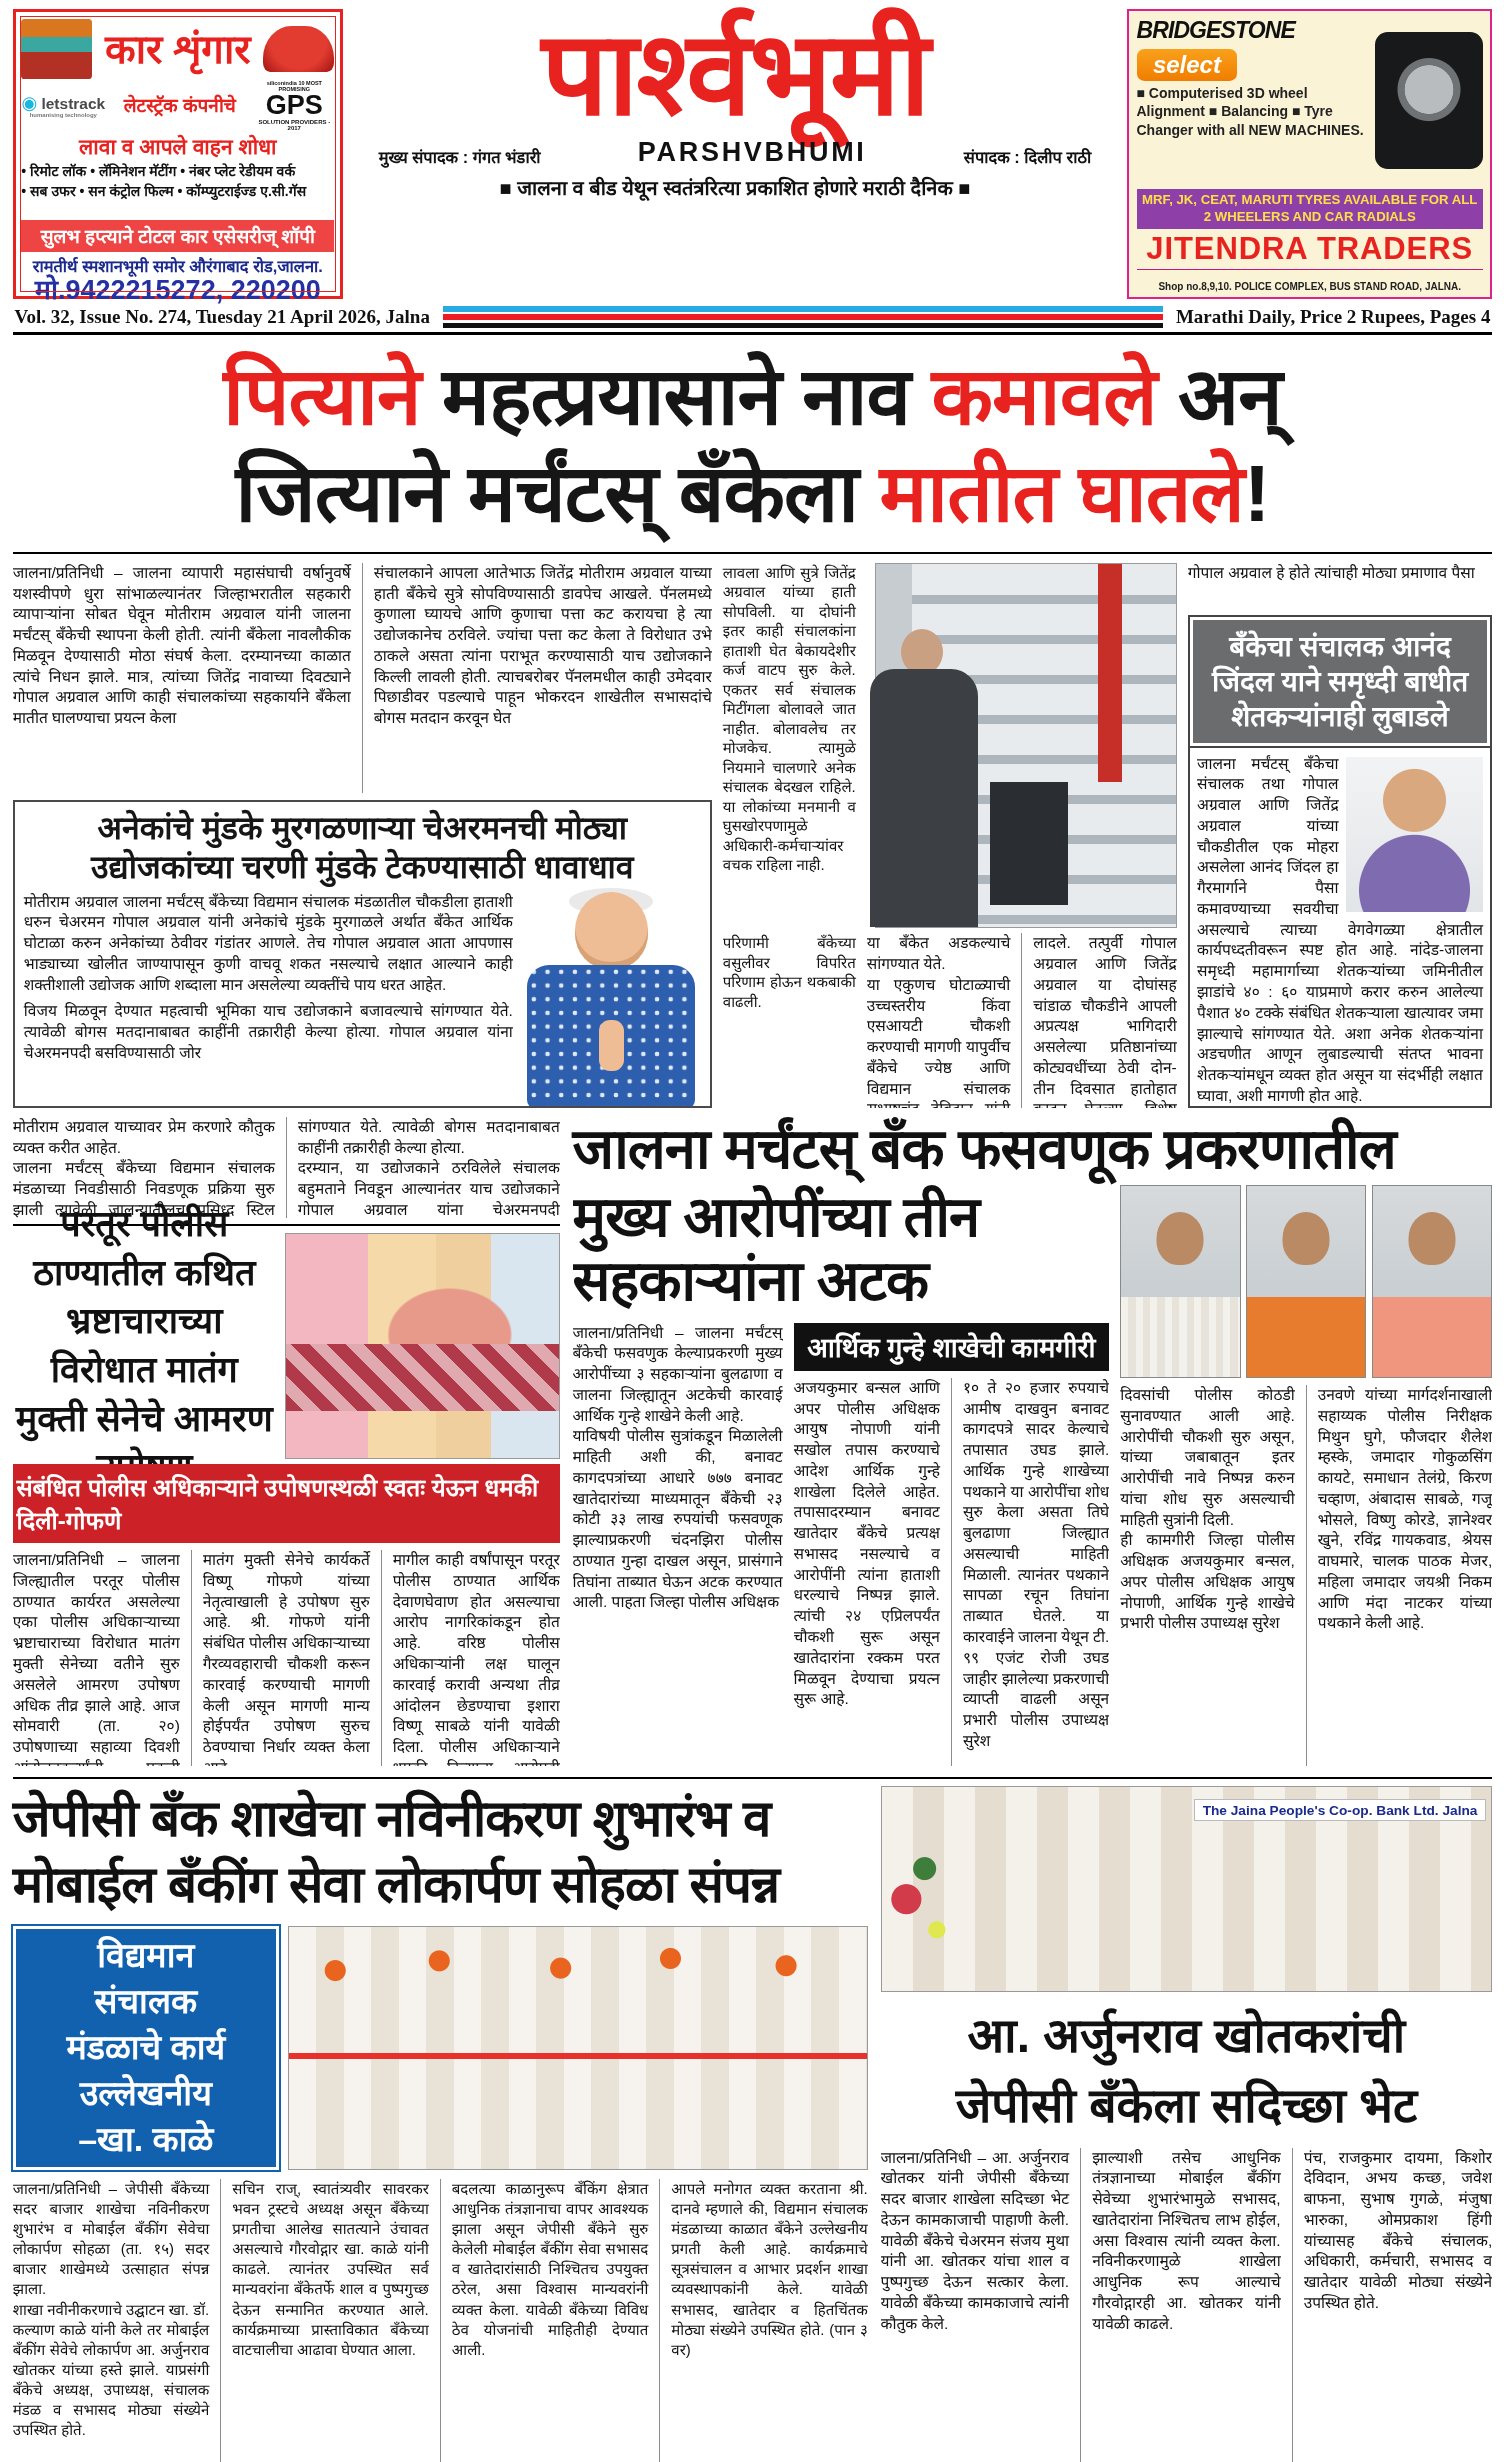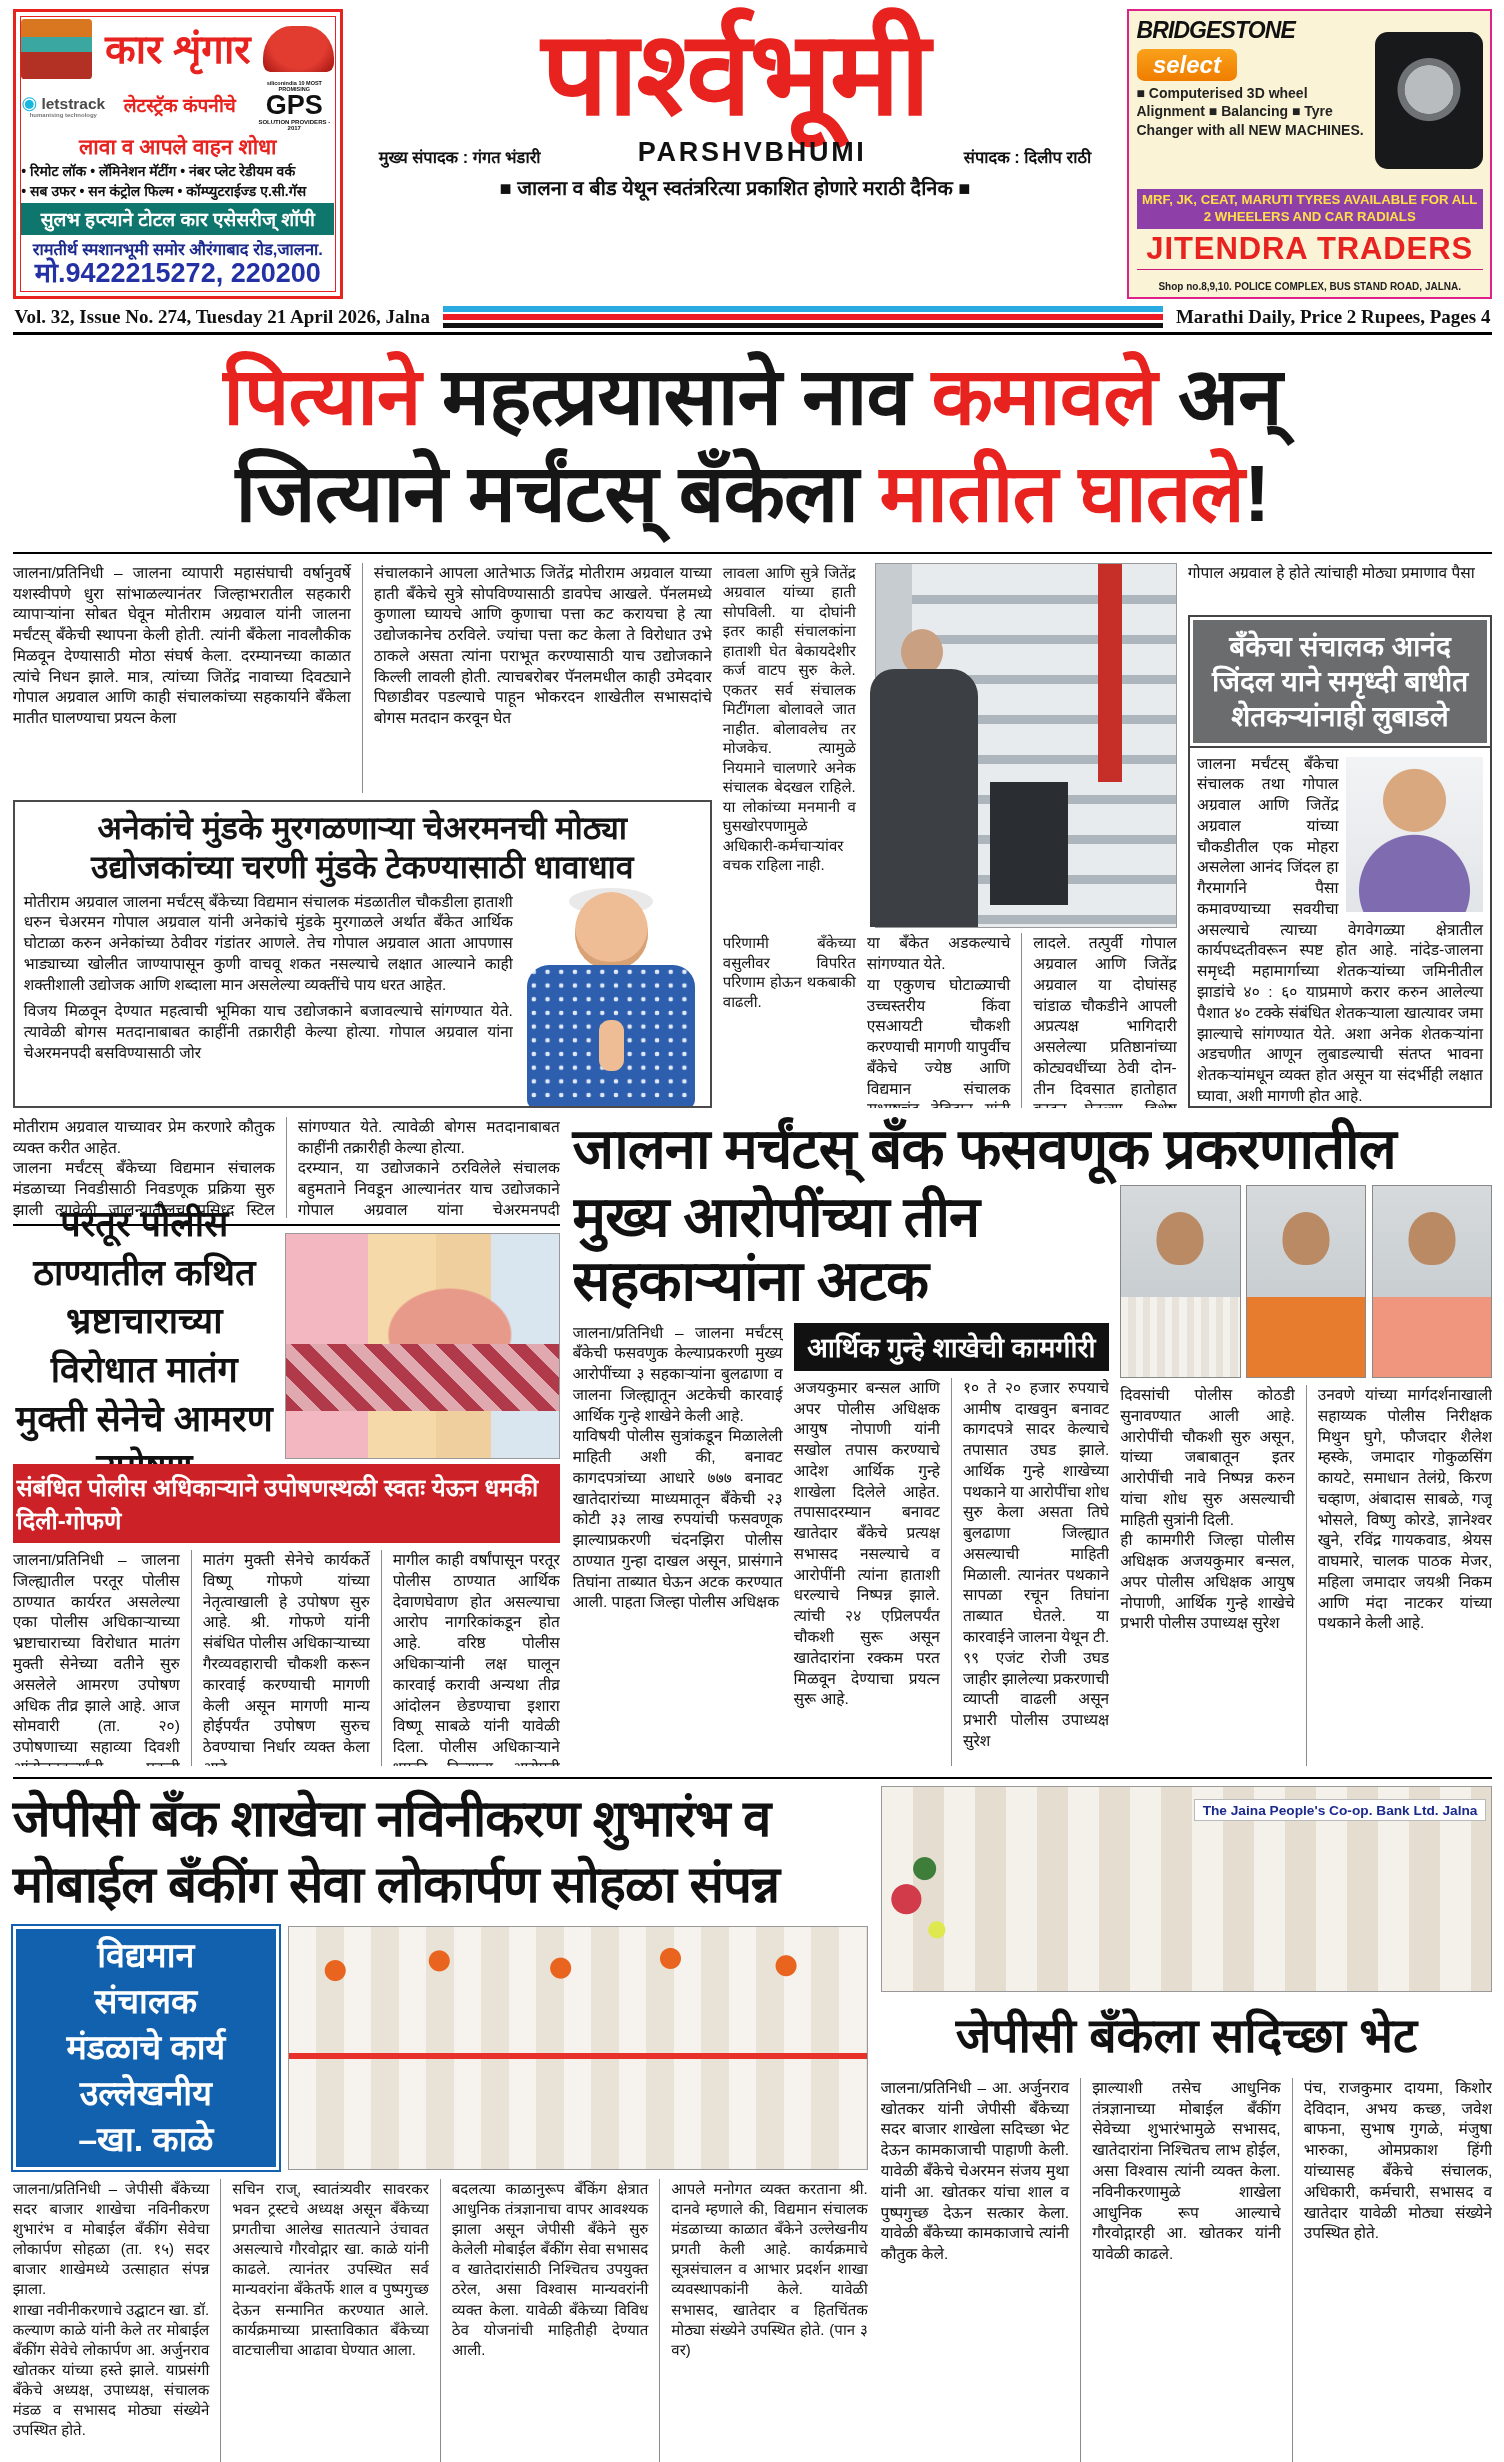--- a/index.html
+++ b/index.html
@@ -18,21 +18,21 @@
   .letstrack{width:84px;flex:none;color:#4a4a4a;font-size:15.5px;font-weight:800;line-height:1}
   .letstrack .dot{color:#18b7e0;font-size:18px}
   .letstrack small{display:block;font-size:6px;font-weight:600;color:#777}
   .adl-gps-line{flex:1;color:#e8231f;font-size:19px;line-height:1.15}
   .gpsbox{width:80px;flex:none;color:#111;line-height:1}
   .gpsbox .gt{font-size:5.5px;font-weight:700}
   .gpsbox .g{font-size:27px;font-weight:800}
   .gpsbox .gb{font-size:6px;font-weight:700}
   .adl-line2{color:#e8231f;font-size:21px;margin-top:0.9px}
   .adl-bullets{font-size:14px;color:#111;line-height:1.25;margin-top:2.7px;text-align:left}
-  .adl-band{background:#0f766e;color:#fff;font-size:19px;padding:2.7px 1.8px;margin-top:3px}
+  .adl-band{background:#ef4444;color:#fff;font-size:19px;padding:2.7px 1.8px;margin-top:20px}
   .adl-addr{color:#1b2a8c;font-size:16.4px;margin-top:2.7px}
   .adl-phone{color:#2431a5;font-size:27px;font-weight:800;line-height:1}
 
   .masthead{flex:1;display:flex;flex-direction:column;align-items:stretch;text-align:center;padding-top:3.6px}
   .mast-title{color:#e8231f;font-size:117px;font-weight:800;line-height:1.05;letter-spacing:-1.8px}
   .mast-eds{display:flex;align-items:flex-end;justify-content:space-between;padding:0 27px;margin-top:1.8px}
   .mast-ed{font-size:16.4px;font-weight:bold}
   .mast-en{font-size:27px;font-weight:800;letter-spacing:2.7px}
   .mast-tagline{font-size:20px;font-weight:bold;margin-top:5.5px}
 
@@ -376,20 +376,21 @@
         <div class="c col-rule tx">बदलत्या काळानुरूप बँकिंग क्षेत्रात आधुनिक तंत्रज्ञानाचा वापर आवश्यक झाला असून जेपीसी बँकेने सुरु केलेली मोबाईल बँकींग सेवा सभासद व खातेदारांसाठी निश्चितच उपयुक्त ठरेल, असा विश्वास मान्यवरांनी व्यक्त केला. यावेळी बँकेच्या विविध ठेव योजनांची माहितीही देण्यात आली.</div>
         <div class="c tx">आपले मनोगत व्यक्त करताना श्री. दानवे म्हणाले की, विद्यमान संचालक मंडळाच्या काळात बँकेने उल्लेखनीय प्रगती केली आहे. कार्यक्रमाचे सूत्रसंचालन व आभार प्रदर्शन शाखा व्यवस्थापकांनी केले. यावेळी सभासद, खातेदार व हितचिंतक मोठ्या संख्येने उपस्थित होते. (पान ३ वर)</div>
       </div>
     </div>
 
     <div class="rC-right">
       <div class="visit-photo">
         <div class="vp-band">The Jaina People's Co-op. Bank Ltd. Jalna</div>
       </div>
       <div class="visit-headline">
+        <div>आ. अर्जुनराव खोतकरांची</div>
         <div>जेपीसी बँकेला सदिच्छा भेट</div>
       </div>
       <div class="visit-cols">
         <div class="c col-rule tx">जालना/प्रतिनिधी – आ. अर्जुनराव खोतकर यांनी जेपीसी बँकेच्या सदर बाजार शाखेला सदिच्छा भेट देऊन कामकाजाची पाहाणी केली. यावेळी बँकेचे चेअरमन संजय मुथा यांनी आ. खोतकर यांचा शाल व पुष्पगुच्छ देऊन सत्कार केला. यावेळी बँकेच्या कामकाजाचे त्यांनी कौतुक केले.</div>
         <div class="c col-rule tx">झाल्याशी तसेच आधुनिक तंत्रज्ञानाच्या मोबाईल बँकींग सेवेच्या शुभारंभामुळे सभासद, खातेदारांना निश्चितच लाभ होईल, असा विश्वास त्यांनी व्यक्त केला. नविनीकरणामुळे शाखेला आधुनिक रूप आल्याचे गौरवोद्गारही आ. खोतकर यांनी यावेळी काढले.</div>
         <div class="c tx">पंच, राजकुमार दायमा, किशोर देविदान, अभय कच्छ, जवेश बाफना, सुभाष गुगळे, मंजुषा भारुका, ओमप्रकाश हिंगी यांच्यासह बँकेचे संचालक, अधिकारी, कर्मचारी, सभासद व खातेदार यावेळी मोठ्या संख्येने उपस्थित होते.</div>
       </div>
     </div>
   </div>
 

